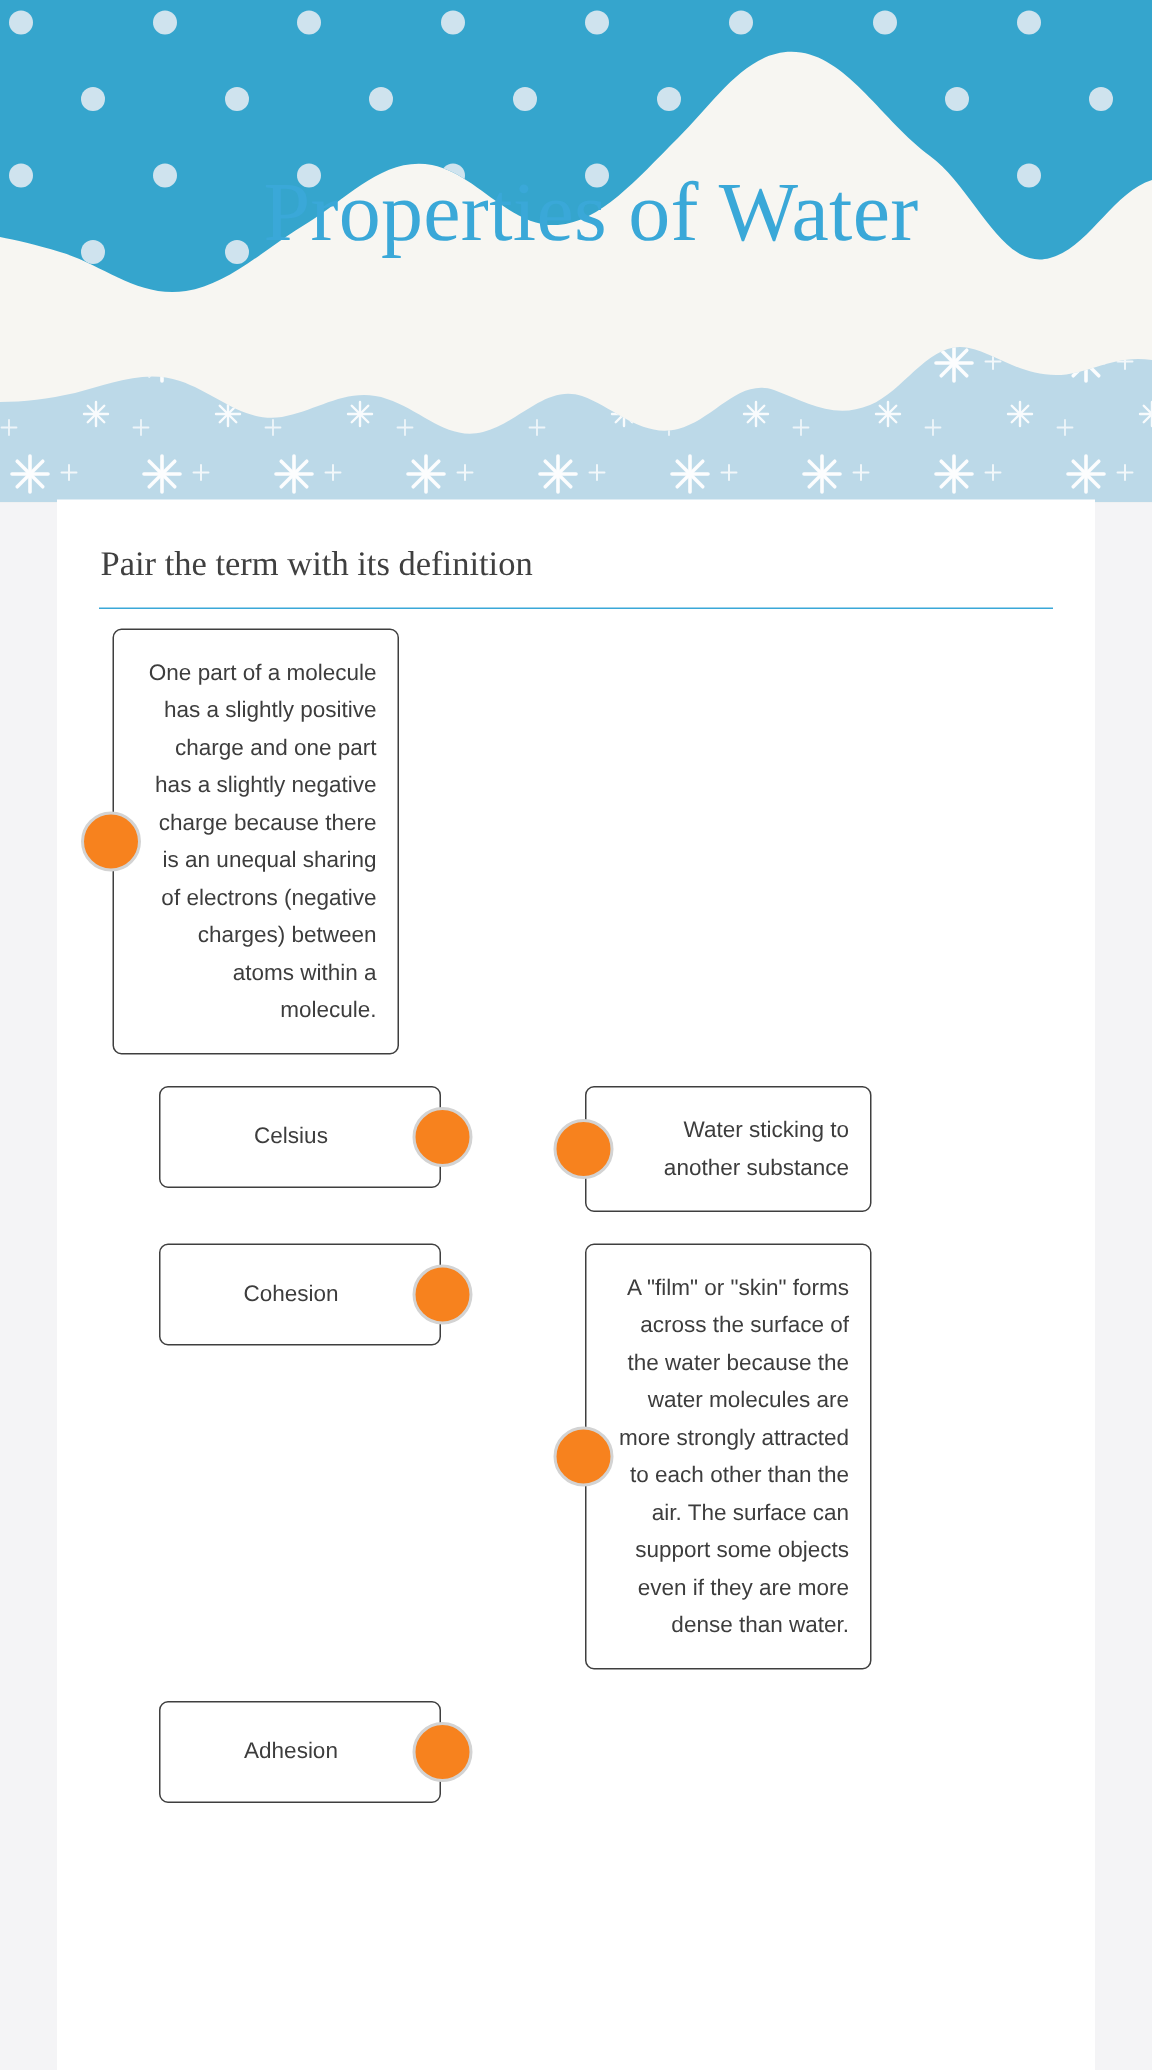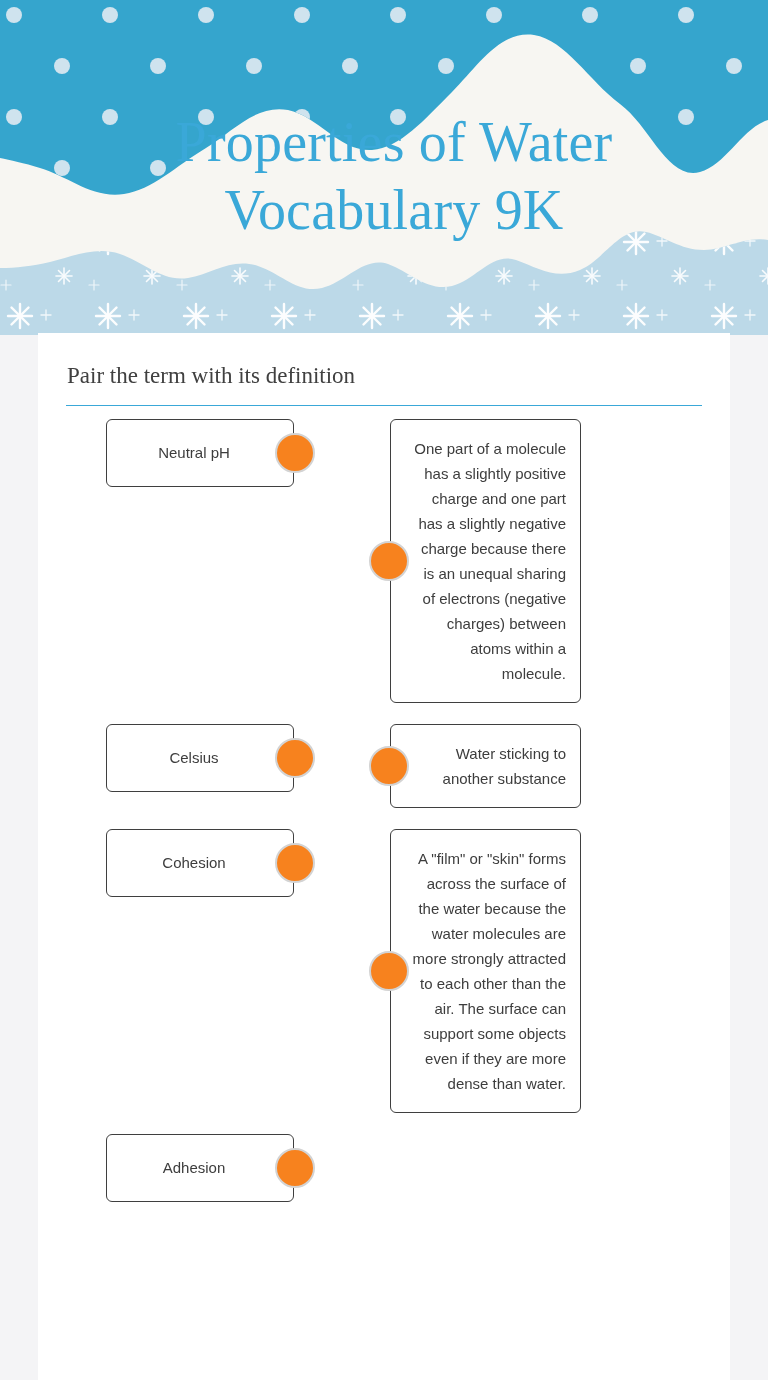--- a/index.html
+++ b/index.html
@@ -228,37 +228,30 @@
 
     <g clip-path="url(#botClip)">
       <rect x="0" y="218" width="768" height="120" fill="#bcd9e8"></rect>
       <rect x="0" y="218" width="768" height="120" fill="url(#flakes)"></rect>
     </g>
   </svg>
 </div>
 
 <h1 class="header-title">
   <span>Properties of Water</span><br>
-  <span>Vocabulary 9K</span>
 </h1>
 
 <main class="card">
 
   <h2 class="section-heading">Pair the term with its definition</h2>
   <div class="heading-rule"></div>
 
   <div class="match-list">
 
     <div class="match-row">
-      <div class="term-col">
-        <div class="term-box">
-          <span class="term-text">Neutral pH</span>
-          <span class="dot dot-right"></span>
-        </div>
-      </div>
       <div class="def-col">
         <div class="def-box">
           <span class="def-text">One part of a molecule has a slightly positive charge and one part has a slightly negative charge because there is an unequal sharing of electrons (negative charges) between atoms within a molecule.</span>
           <span class="dot dot-left"></span>
         </div>
       </div>
     </div>
 
     <div class="match-row">
       <div class="term-col">

